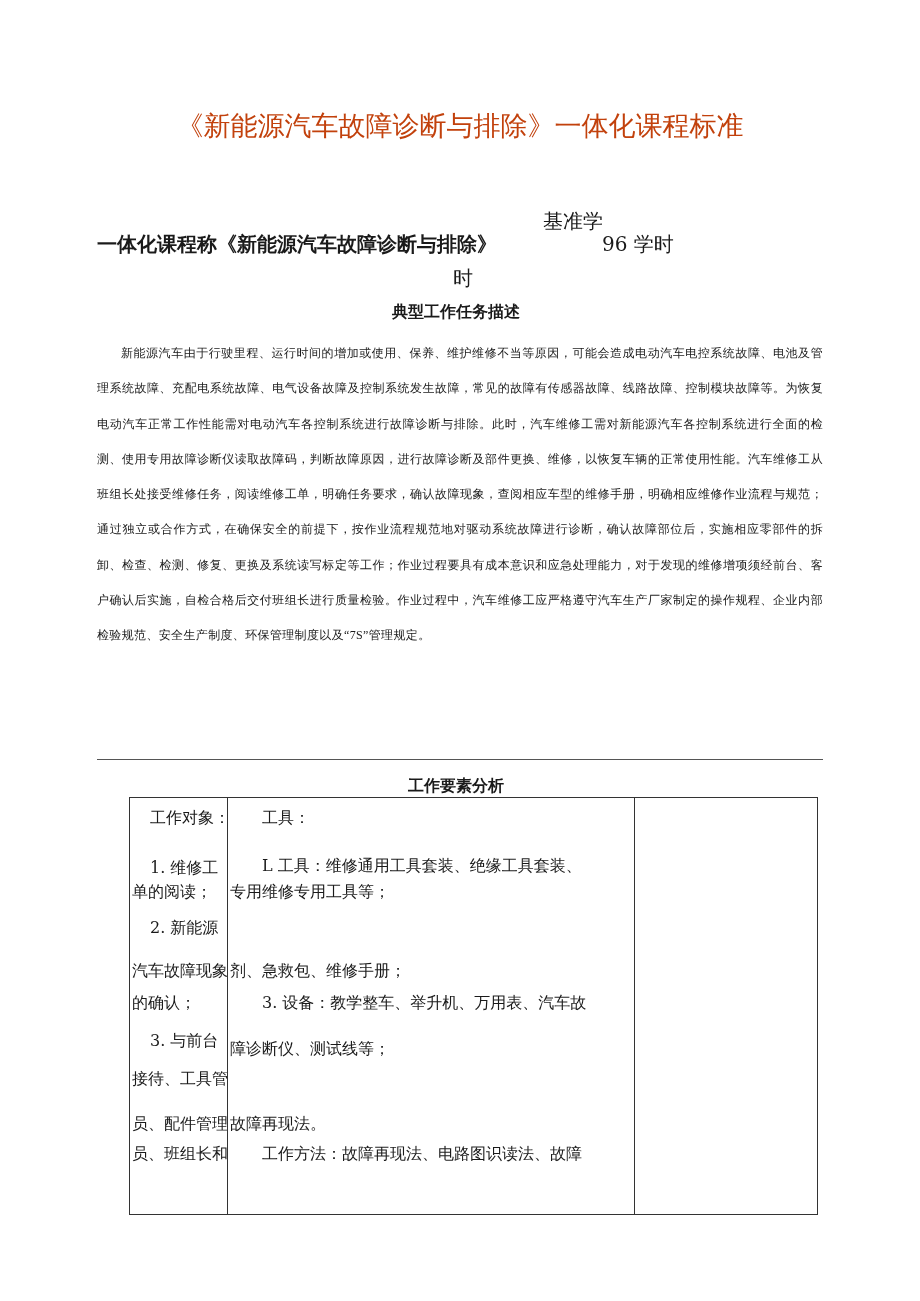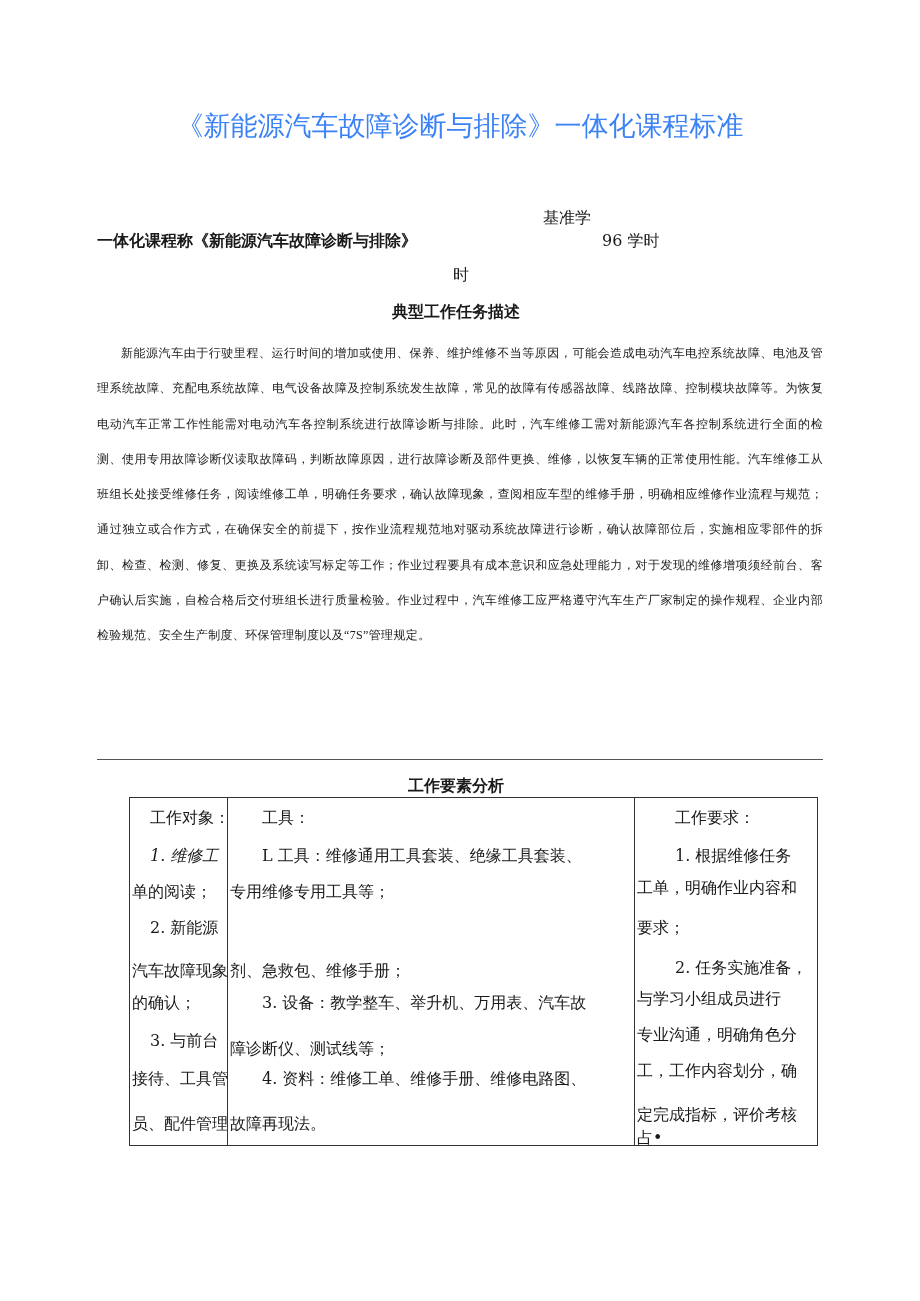--- a/index.html
+++ b/index.html
@@ -18,23 +18,23 @@
     .page-title {
       position: absolute;
       left: 0;
       width: 920px;
       top: 108px;
       text-align: center;
       font-size: 27px;
       font-family: "DejaVu Sans", "Liberation Sans", sans-serif;
       font-weight: normal;
       letter-spacing: 0px;
-      color: #3b82f6;
+      color: #c2410c;
     }
-    .abs { position: absolute; white-space: nowrap; font-size: 16px; }
+    .abs { position: absolute; white-space: nowrap; font-size: 20px; }
     .course-label { left: 97px; top: 231px; font-weight: bold; }
     .hours-label-top { left: 543px; top: 208px; }
     .hours-label-bottom { left: 453px; top: 265px; }
     .hours-value { left: 602px; top: 231px; }
     .section-heading {
       position: absolute;
       left: 0; width: 912px;
       text-align: center;
       font-size: 16px;
       font-weight: bold;
@@ -60,21 +60,21 @@
       top: 759px;
       width: 726px;
       height: 0;
       border-top: 1.5px solid #555;
     }
     .table {
       position: absolute;
       left: 129px;
       top: 797px;
       width: 689px;
-      height: 349px;
+      height: 418px;
       border: 1.5px solid #333;
       box-sizing: border-box;
       overflow: hidden;
     }
     .col {
       position: absolute;
       top: 0;
       bottom: 0;
       box-sizing: border-box;
       font-size: 16px;
@@ -104,47 +104,33 @@
 
 <div class="section-heading h-task">典型工作任务描述</div>
 <div class="desc">新能源汽车由于行驶里程、运行时间的增加或使用、保养、维护维修不当等原因，可能会造成电动汽车电控系统故障、电池及管理系统故障、充配电系统故障、电气设备故障及控制系统发生故障，常见的故障有传感器故障、线路故障、控制模块故障等。为恢复电动汽车正常工作性能需对电动汽车各控制系统进行故障诊断与排除。此时，汽车维修工需对新能源汽车各控制系统进行全面的检测、使用专用故障诊断仪读取故障码，判断故障原因，进行故障诊断及部件更换、维修，以恢复车辆的正常使用性能。汽车维修工从班组长处接受维修任务，阅读维修工单，明确任务要求，确认故障现象，查阅相应车型的维修手册，明确相应维修作业流程与规范；通过独立或合作方式，在确保安全的前提下，按作业流程规范地对驱动系统故障进行诊断，确认故障部位后，实施相应零部件的拆卸、检查、检测、修复、更换及系统读写标定等工作；作业过程要具有成本意识和应急处理能力，对于发现的维修增项须经前台、客户确认后实施，自检合格后交付班组长进行质量检验。作业过程中，汽车维修工应严格遵守汽车生产厂家制定的操作规程、企业内部检验规范、安全生产制度、环保管理制度以及“7S”管理规定。</div>
 <div class="desc-rule"></div>
 
 <div class="section-heading h-elements">工作要素分析</div>
 
 <div class="table">
   <div class="col col-objects" id="col-objects">
       <div class="line indent" style="top: 10px;">工作对象：</div>
-      <div class="line indent" style="top: 48px; font-style: italic;">1. 维修工</div>
+      <div class="line indent" style="top: 60px;">1. 维修工</div>
       <div class="line" style="top: 84px;">单的阅读；</div>
       <div class="line indent" style="top: 120px;">2. 新能源</div>
       <div class="line" style="top: 163px;">汽车故障现象</div>
       <div class="line" style="top: 195px;">的确认；</div>
       <div class="line indent" style="top: 233px;">3. 与前台</div>
       <div class="line" style="top: 271px;">接待、工具管理</div>
       <div class="line" style="top: 316px;">员、配件管理</div>
       <div class="line" style="top: 346px;">员、班组长和车</div>
     </div>
   <div class="col col-tools" id="col-tools">
       <div class="line indent" style="top: 10px;">工具：</div>
-      <div class="line indent" style="top: 48px;">L 工具：维修通用工具套装、绝缘工具套装、</div>
+      <div class="line indent" style="top: 58px;">L 工具：维修通用工具套装、绝缘工具套装、</div>
       <div class="line" style="top: 84px;">专用维修专用工具等；</div>
       <div class="line" style="top: 163px;">剂、急救包、维修手册；</div>
       <div class="line indent" style="top: 195px;">3. 设备：教学整车、举升机、万用表、汽车故</div>
       <div class="line" style="top: 233px; margin-top: 8px;">障诊断仪、测试线等；</div>
-      <div class="line indent" style="top: 271px;">4. 资料：维修工单、维修手册、维修电路图、</div>
       <div class="line" style="top: 316px;">故障再现法。</div>
       <div class="line indent" style="top: 346px;">工作方法：故障再现法、电路图识读法、故障</div>
-    </div>
-  <div class="col col-reqs" id="col-reqs">
-      <div class="line indent" style="top: 10px;">工作要求：</div>
-      <div class="line indent" style="top: 48px;">1. 根据维修任务</div>
-      <div class="line" style="top: 80px;">工单，明确作业内容和</div>
-      <div class="line" style="top: 120px;">要求；</div>
-      <div class="line indent" style="top: 160px;">2. 任务实施准备，</div>
-      <div class="line" style="top: 191px;">与学习小组成员进行</div>
-      <div class="line" style="top: 227px;">专业沟通，明确角色分</div>
-      <div class="line" style="top: 263px;">工，工作内容划分，确</div>
-      <div class="line" style="top: 307px;">定完成指标，评价考核</div>
-      <div class="line" style="top: 330px;">占•</div>
-      <div class="line" style="top: 348px;">八</div>
     </div>
 </div>
 
 </body></html>

